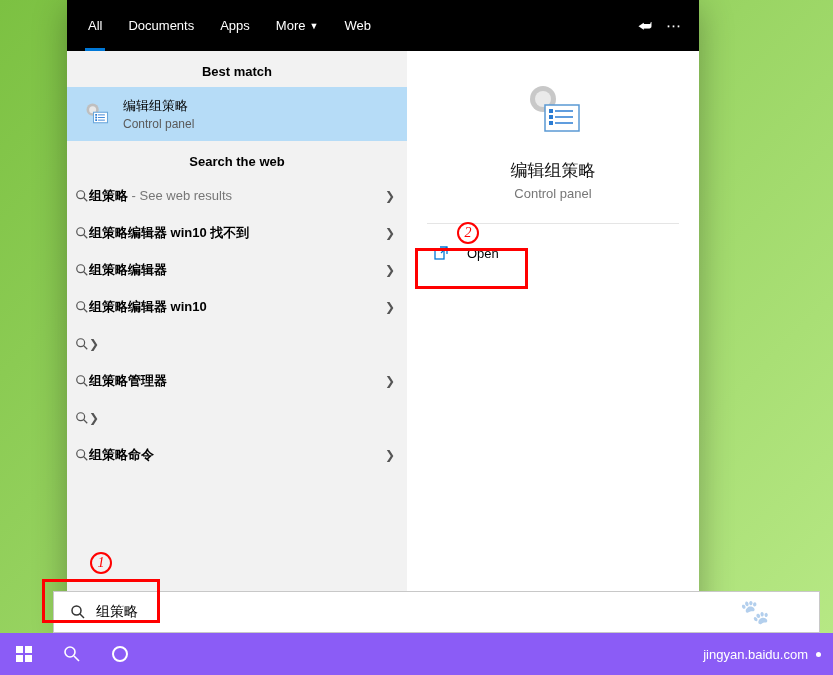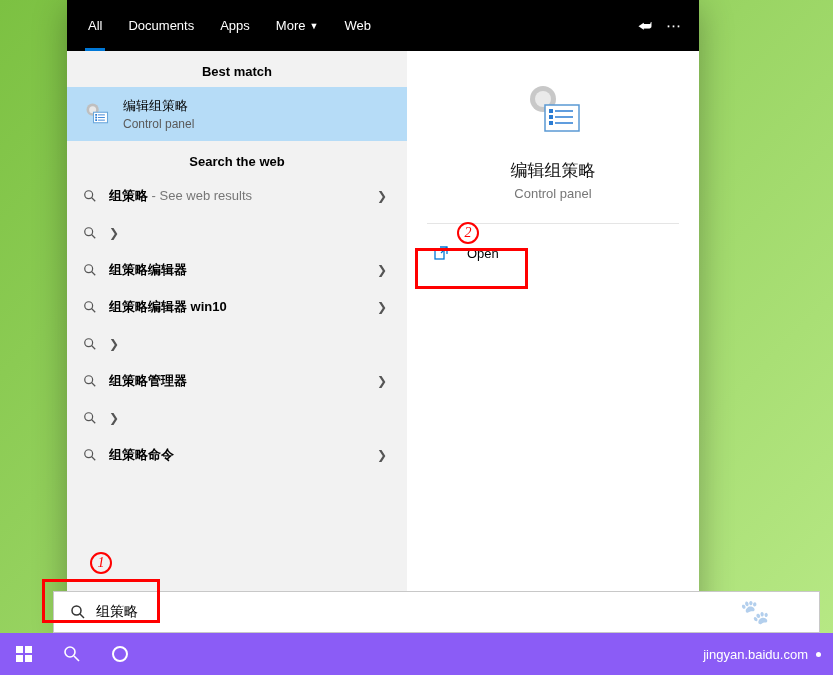--- a/index.html
+++ b/index.html
@@ -20,21 +20,21 @@
     
     .section-hdr { font-weight: 600; font-size: 13px; padding: 13px 16px 8px; color: #000; text-align: center; }
     
     .match-item { display: flex; align-items: center; padding: 10px 14px; gap: 10px; cursor: pointer; }
     .match-item.sel { background: #b6dcf7; }
     .match-icon { width: 32px; height: 32px; display: flex; align-items: center; justify-content: center; }
     .match-icon svg { width: 28px; height: 28px; }
     .match-text .t1 { font-size: 13px; color: #000; }
     .match-text .t2 { font-size: 12px; color: #5a5a5a; margin-top: 2px; }
     
-    .web-item { display: flex; align-items: center; padding: 10px 16px; height: 37px; gap: 12px; cursor: pointer; }
+    .web-item { display: flex; align-items: center; padding: 10px 8px; height: 37px; cursor: pointer; }
     .web-item .mag { width: 14px; height: 14px; }
     .web-item .txt { font-size: 13px; flex: 1; white-space: nowrap; overflow: hidden; }
     .web-item .txt .pre { font-weight: 600; }
     .web-item .txt .note { color: #767676; }
     .web-item .chev { color: #555; font-size: 12px; margin-right: 4px; }
     
     .right-hero { display: flex; flex-direction: column; align-items: center; padding-top: 28px; }
     .right-hero svg { width: 64px; height: 64px; }
     .right-hero .t1 { font-size: 17px; color: #111; margin-top: 16px; }
     .right-hero .t2 { font-size: 13px; color: #767676; margin-top: 4px; }
@@ -120,20 +120,21 @@
             <line x1="10" y1="10" x2="14" y2="14" stroke="#555" stroke-width="1.4"></line>
           </svg>
         <div class="txt"><span class="pre">组策略</span><span></span><span class="note"> - See web results</span></div>
         <span class="chev">❯</span>
       </div>
       <div class="web-item">
         <svg class="mag" viewBox="0 0 16 16">
             <circle cx="6.5" cy="6.5" r="4.5" fill="none" stroke="#555" stroke-width="1.4"></circle>
             <line x1="10" y1="10" x2="14" y2="14" stroke="#555" stroke-width="1.4"></line>
           </svg>
+        <div class="txt"><span class="pre">组策略</span><b>编辑器 win10 找不到</b></div>
         <span class="chev">❯</span>
       </div>
       <div class="web-item">
         <svg class="mag" viewBox="0 0 16 16">
             <circle cx="6.5" cy="6.5" r="4.5" fill="none" stroke="#555" stroke-width="1.4"></circle>
             <line x1="10" y1="10" x2="14" y2="14" stroke="#555" stroke-width="1.4"></line>
           </svg>
         <div class="txt"><span class="pre">组策略</span><b>编辑器</b></div>
         <span class="chev">❯</span>
       </div>

